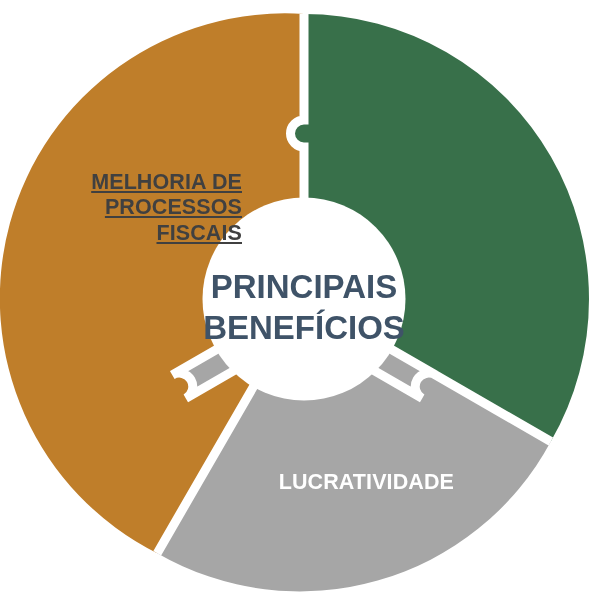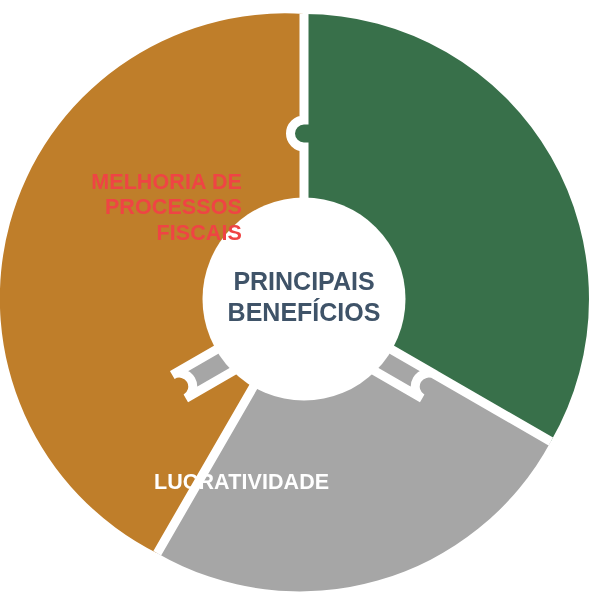--- a/index.html
+++ b/index.html
@@ -49,32 +49,32 @@
     left: 384px;
     top: 185px;
     width: 198px;
     text-align: center;
     font-size: 21.5px;
   }
   #label-gray {
     left: 154px;
     top: 470px;
     width: 300px;
-    text-align: left;
+    text-align: right;
     font-size: 21.5px;
   }
   #center-label {
     position: absolute;
     left: 186px;
     top: 266px;
     width: 236px;
     text-align: center;
     font-family: "Liberation Sans", sans-serif;
     font-weight: bold;
-    font-size: 25px;
+    font-size: 33px;
     line-height: 1.25;
     color: #3f5368;
     white-space: pre-line;
     user-select: none;
   }
 </style>
 </head>
 <body>
 
 <div id="diagram-root" style="background: rgb(255, 255, 255);">
@@ -122,21 +122,21 @@
       <path d="M 304,14 L 304,120 A 13.5,13.5 0 1 0 304,147 L 304,299"></path>
 
       <path d="M 550.82,441.50 L 304,299 L 435.67,375.01 A 13.5,13.5 0 1 0 422.17,398.39 L 304,330.10"></path>
 
       <path d="M 157.25,553.20 L 304,299 L 172.33,375.01 A 13.5,13.5 0 1 1 185.83,398.39 L 304,330.10"></path>
     </g>
 
     <circle id="center-disc" cx="304" cy="299" r="97" fill="#ffffff"></circle>
   </svg>
 
-  <div class="seg-label" id="label-orange" style="color: #ef4444;">MELHORIA DE
+  <div class="seg-label" id="label-orange" style="color: #404040; text-decoration: underline;">MELHORIA DE
 PROCESSOS
 FISCAIS</div>
 
 
   <div class="seg-label" id="label-gray" style="color: rgb(255, 255, 255);">LUCRATIVIDADE</div>
 
   <div id="center-label" style="color: rgb(63, 83, 104);">PRINCIPAIS
 BENEFÍCIOS</div>
 
 </div>

